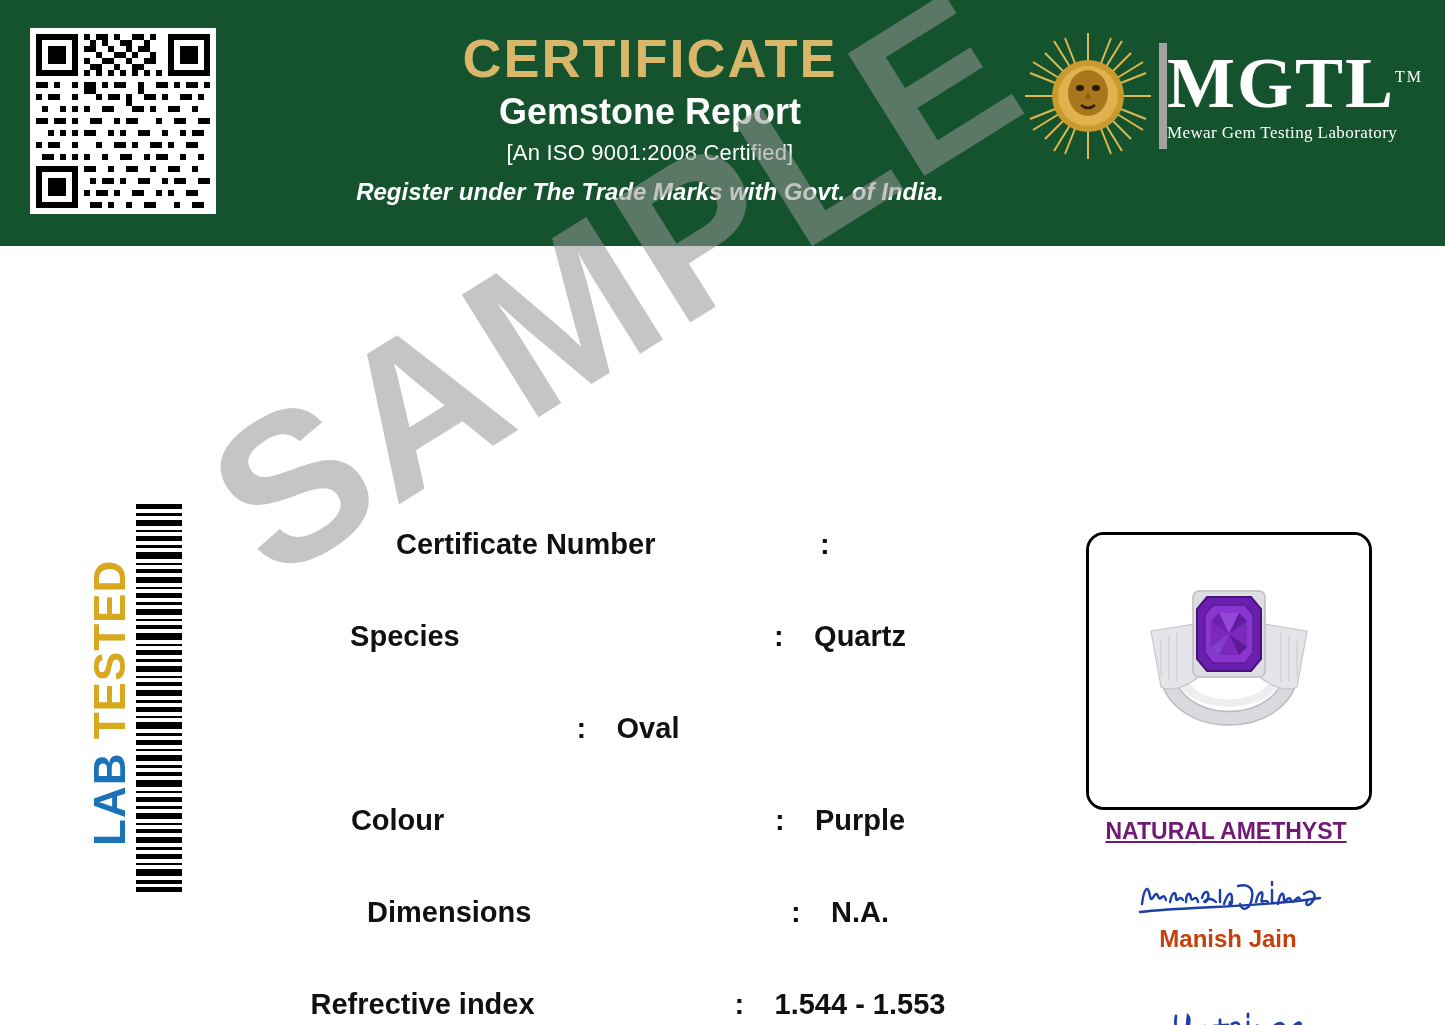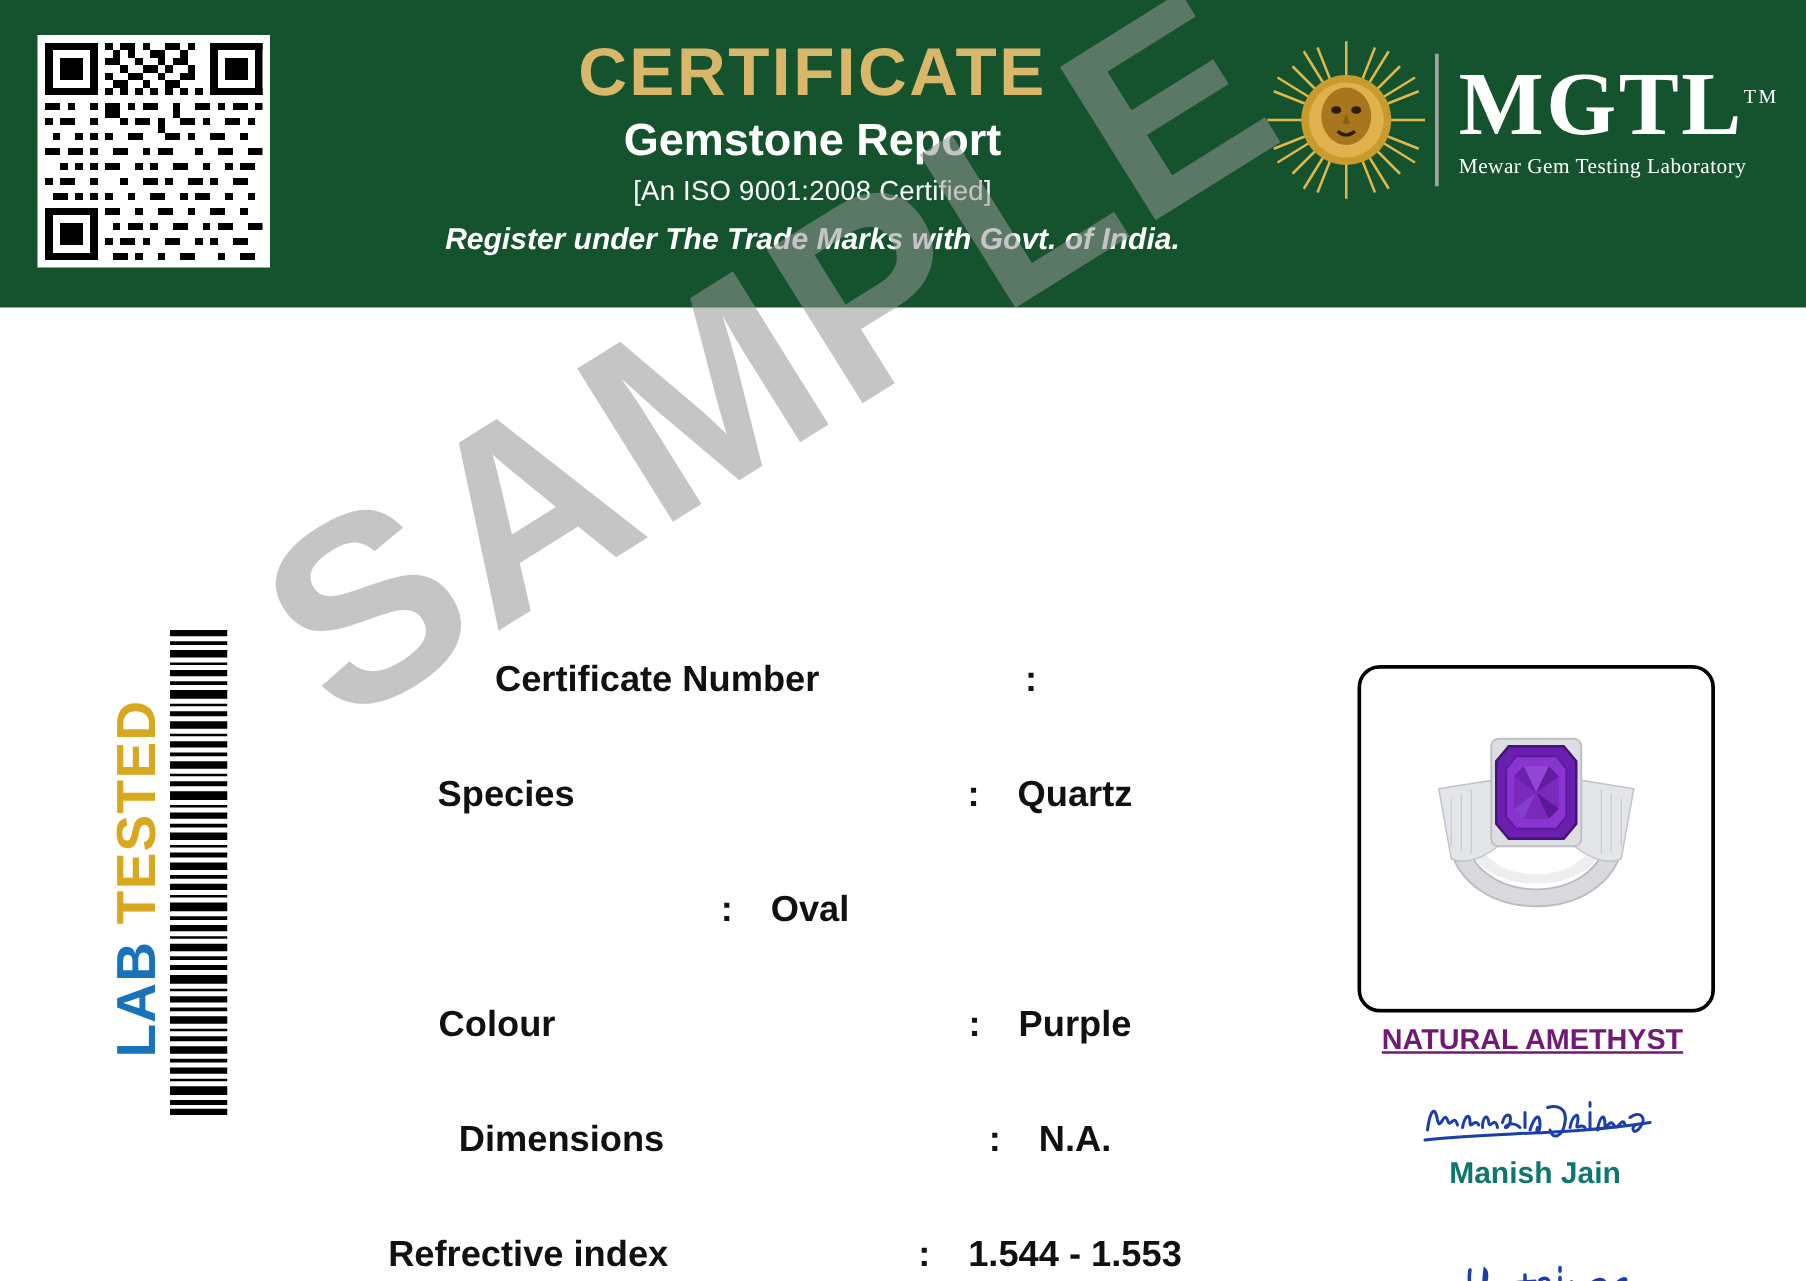--- a/index.html
+++ b/index.html
@@ -91,22 +91,21 @@
   }
   .sun-logo {
     width: 130px;
     height: 130px;
     position: relative;
     margin-right: 6px;
   }
   .logo-text {
     position: relative;
     color: #ffffff;
-    padding-left: 16px;
-    border-left: 3px solid #a3a3a3;
+    border-left: 8px solid #a3a3a3;
     height: 106px;
     display: flex;
     flex-direction: column;
     justify-content: center;
   }
   .mgtl {
     font-size: 72px;
     font-weight: bold;
     letter-spacing: 2px;
     line-height: .95;
@@ -217,21 +216,21 @@
     width: 300px;
     left: 1078px;
     text-align: center;
   }
   .sign-block.one { top: 622px; }
   .sign-block.two { top: 756px; }
   .sig-img { height: 54px; display: block; margin: 0 auto; }
   .sign-name {
     font-size: 24px;
     font-weight: bold;
-    color: #0f766e;
+    color: #c2410c;
     line-height: 1.25;
     margin-top: 2px;
   }
   .sign-role {
     font-size: 24px;
     font-weight: bold;
     color: #000000;
     line-height: 1.25;
   }
 

